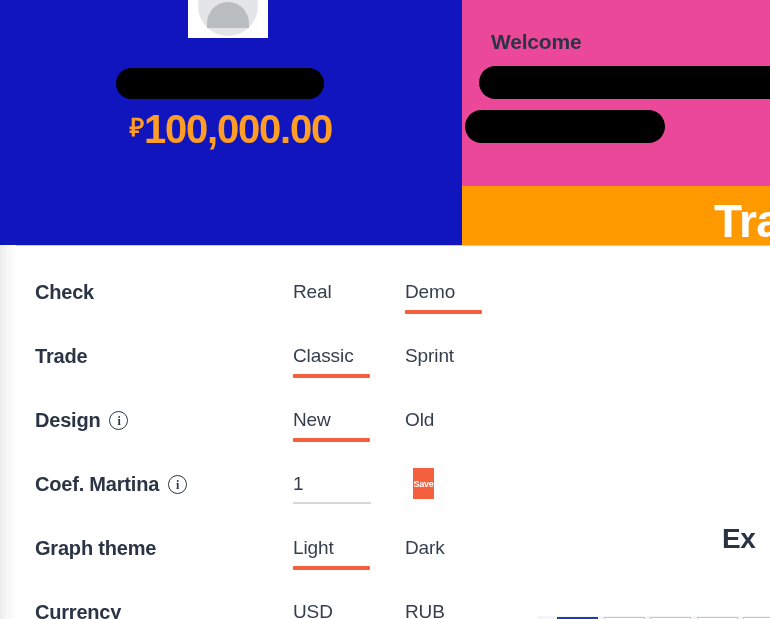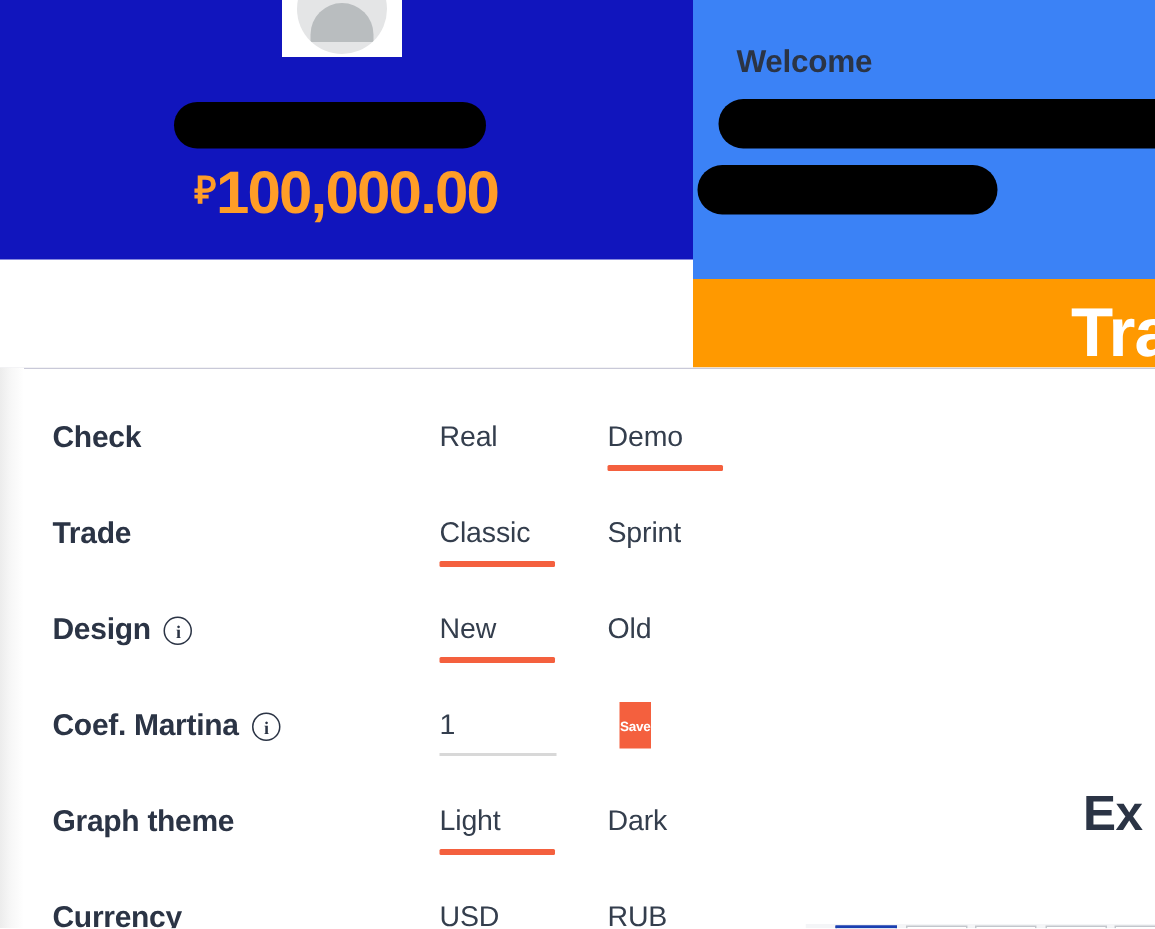--- a/index.html
+++ b/index.html
@@ -29,21 +29,21 @@
     width: 770px;
     height: 245px;
     background: #ffffff;
   }
 
   
   .balance-panel {
     position: absolute;
     left: 0; top: 0;
     width: 462px;
-    height: 173px;
+    height: 245px;
     background: #1115bd;
     overflow: hidden;
   }
   .avatar-frame {
     position: absolute;
     left: 188px;
     top: -32px;
     width: 80px;
     height: 70px;
     background: #ffffff;
@@ -104,21 +104,21 @@
     font-weight: 700;
     letter-spacing: -1.2px;
   }
 
   
   .welcome-panel {
     position: absolute;
     left: 462px; top: 0;
     width: 308px;
     height: 214px;
-    background: #3b82f6;
+    background: #ec4899;
     overflow: hidden;
   }
   .welcome-title {
     position: absolute;
     left: 29px;
     top: 30px;
     font-size: 21px;
     font-weight: 700;
     color: #2b3445;
     letter-spacing: -0.2px;
@@ -269,21 +269,21 @@
     color: #ffffff;
     letter-spacing: -0.2px;
     cursor: pointer;
   }
 
   
   .exchange-title {
     position: absolute;
     left: 722px;
     top: 278px;
-    font-size: 33px;
+    font-size: 28px;
     font-weight: 700;
     color: #2b3445;
     letter-spacing: -0.4px;
     white-space: nowrap;
   }
   .preview-wrap {
     position: absolute;
     left: 537px;
     top: 343px;
     width: 233px;

